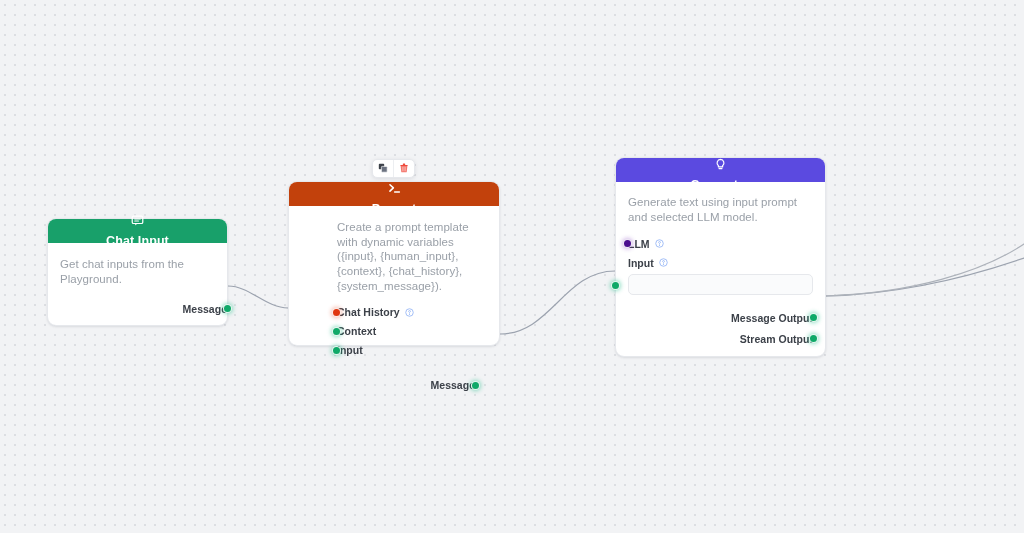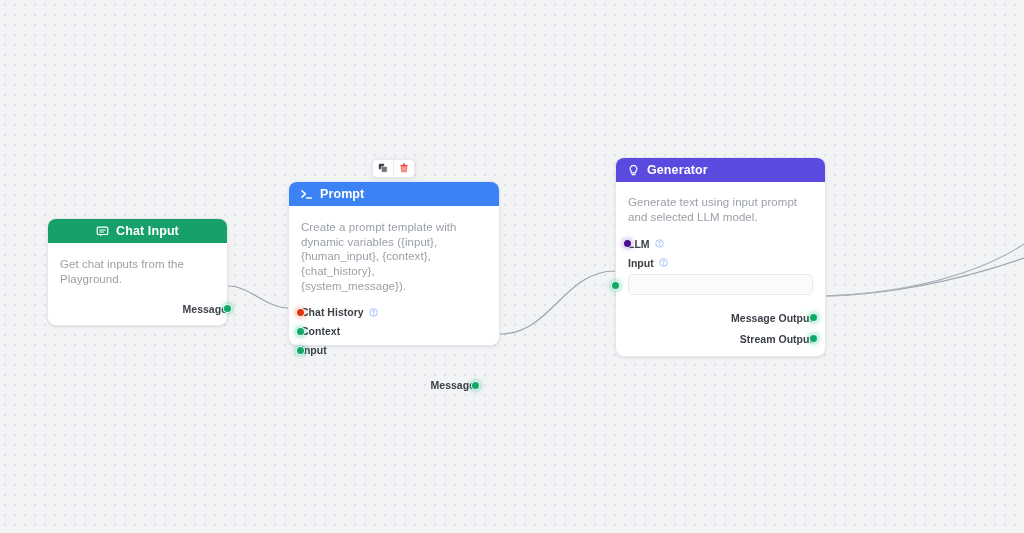--- a/index.html
+++ b/index.html
@@ -48,20 +48,21 @@
     display: flex;
     align-items: center;
     gap: 7px;
     height: 24px;
     padding: 0 11px;
     border-radius: 8px 8px 0 0;
     color: #ffffff;
     font-size: 12.5px;
     font-weight: 700;
     letter-spacing: 0.1px;
+    flex-direction: column;
   }
 
   .node-header .hdr-icon {
     display: flex;
     align-items: center;
     justify-content: center;
     width: 13px;
     height: 13px;
     flex: 0 0 auto;
   }
@@ -222,30 +223,30 @@
           <path d="M2.6 4.3 H13.4 L12.4 14.1 Q12.3 14.9 11.5 14.9 H4.5 Q3.7 14.9 3.6 14.1 Z" fill="#f4756b"></path>
           <rect x="2.1" y="3.0" width="11.8" height="1.9" rx="0.8" fill="#ee4a3c"></rect>
           <rect x="6.1" y="0.9" width="3.8" height="2.1" rx="0.8" fill="#ee4a3c"></rect>
           <path d="M6.3 6.6 V12.6 M9.7 6.6 V12.6" stroke="#fde3e0" stroke-width="1.1" stroke-linecap="round"></path>
         </svg>
       </span>
     </button>
   </div>
 
   <div class="node" style="left:288px; top:181px; width:212px; height:165px;">
-    <div class="node-header" style="background:#3b82f6;">
+    <div class="node-header" style="background:#c2410c;">
       <span class="hdr-icon">
         <svg viewBox="0 0 16 16" width="13" height="13" aria-hidden="true">
           <path d="M2.4 3.4 L6.6 7.3 L2.4 11.2" fill="none" stroke="#ffffff" stroke-width="1.9" stroke-linecap="round" stroke-linejoin="round"></path>
           <path d="M8.2 12.3 H14.0" stroke="#ffffff" stroke-width="1.9" stroke-linecap="round"></path>
         </svg>
       </span>
       <span>Prompt</span>
     </div>
-    <div class="node-body" style="padding:14px 24px 8px 12px;">
+    <div class="node-body" style="padding:14px 24px 8px 12px;margin-left:36px;">
       <div class="node-desc">Create a prompt template with dynamic variables ({input}, {human_input}, {context}, {chat_history}, {system_message}).</div>
 
       <div class="port-row" style="margin-top:10px;">
         <span class="port-dot red left" style="top:4px;"></span>
         <span class="port-label">Chat History</span>
         <span class="help-icon">
           <svg viewBox="0 0 16 16" width="9" height="9" aria-hidden="true">
             <circle cx="8" cy="8" r="6.7" fill="none" stroke="#93b4f5" stroke-width="1.5"></circle>
             <path d="M6.3 6.1 Q6.3 4.5 8.0 4.5 Q9.7 4.5 9.7 6.0 Q9.7 7.2 8.0 7.9 V9.2" fill="none" stroke="#93b4f5" stroke-width="1.4" stroke-linecap="round"></path>
             <circle cx="8" cy="11.3" r="0.95" fill="#93b4f5"></circle>

